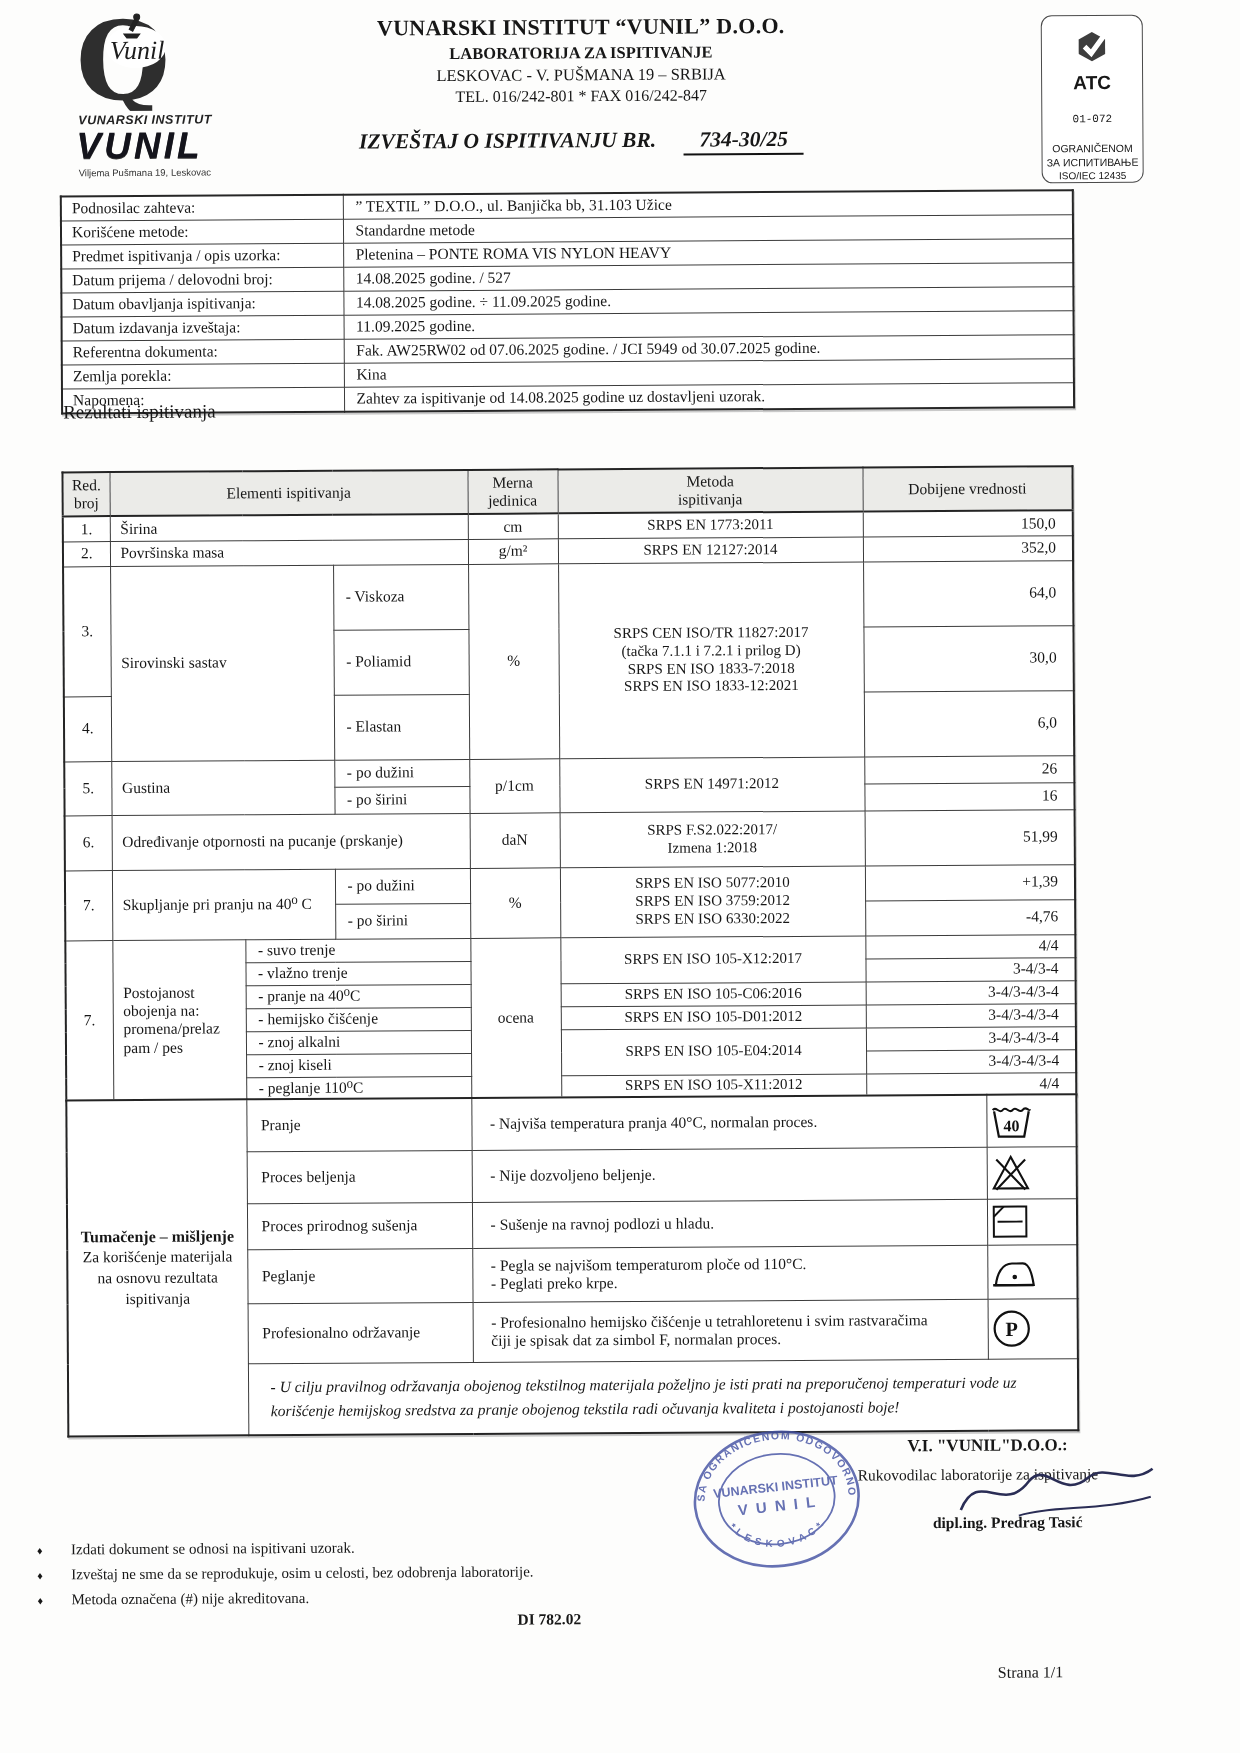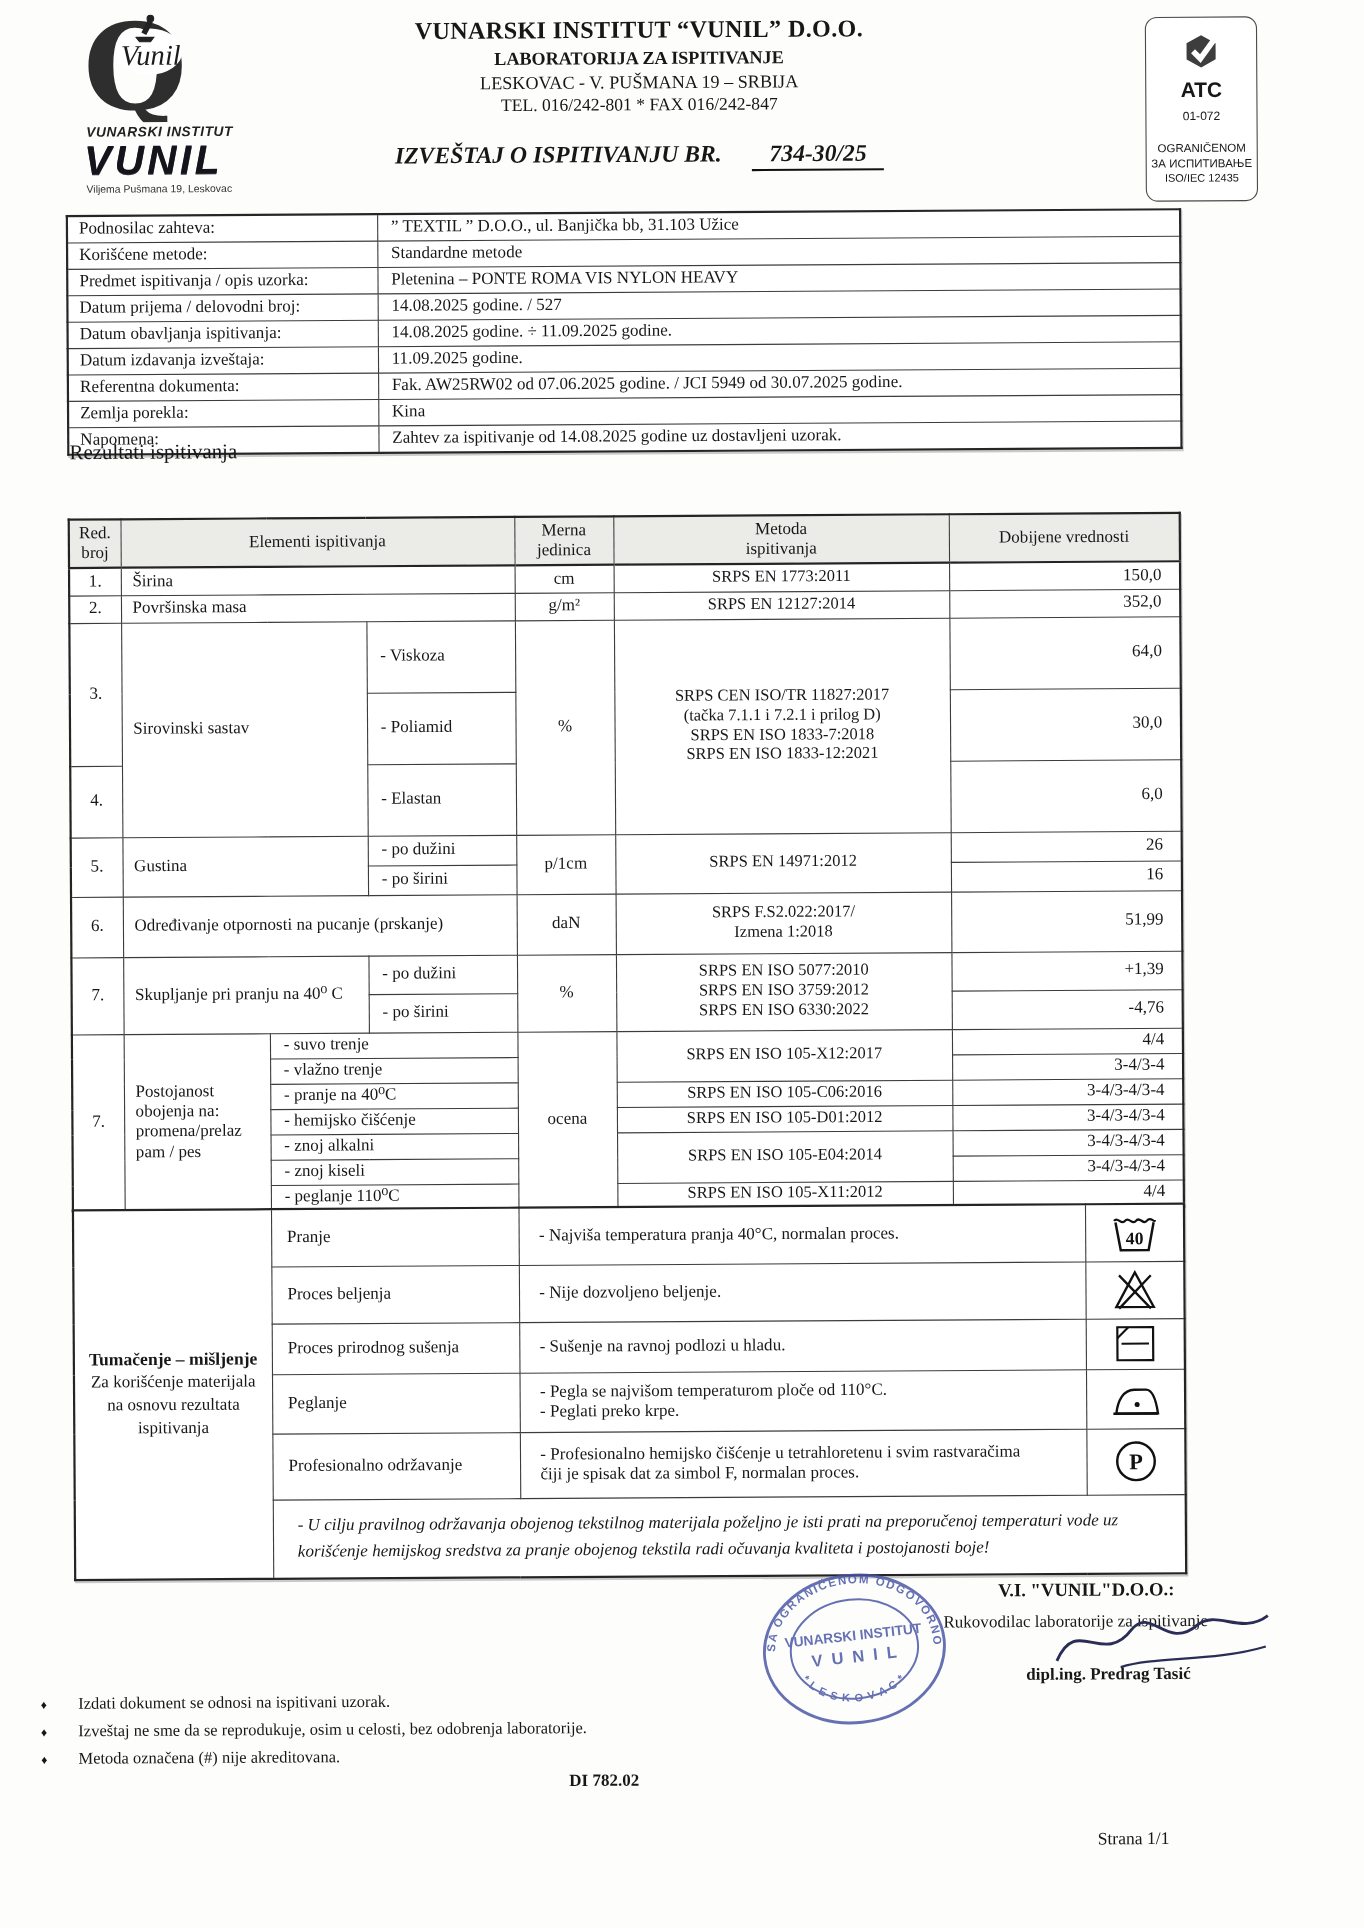--- a/index.html
+++ b/index.html
@@ -24,21 +24,21 @@
   .hc-addr{font-size:16.5px;margin-top:2px;}
   .hc-tel{font-size:16px;margin-top:2px;}
   .title-line{position:absolute;left:255px;top:128px;width:660px;text-align:center;
               font-size:21.5px;font-weight:bold;font-style:italic;}
   .title-num{display:inline-block;margin-left:22px;padding:0 16px 1px 16px;border-bottom:2.5px solid #111;text-align:center;}
 
   .badge{position:absolute;left:1045px;top:18px;width:102px;height:168px;border:1.6px solid #4a4a4a;
          border-radius:11px;display:flex;flex-direction:column;align-items:center;padding-top:10px;
          box-sizing:border-box;background:#fff;}
   .badge-name{font-family:"Liberation Sans","DejaVu Sans",sans-serif;font-weight:bold;font-size:19px;margin-top:2px;}
-  .badge-code{font-family:Liberation Sans, sans-serif;font-size:11px;margin-top:6px;text-align:center;}
+  .badge-code{font-family:Liberation Mono, monospace;font-size:11px;margin-top:19px;text-align:center;}
   .badge-lab{font-family:"Liberation Sans","DejaVu Sans",sans-serif;font-size:10.5px;margin-top:1px;line-height:1.25;}
   .badge-gap{height:16px;}
   .badge-iso{font-family:"Liberation Sans","DejaVu Sans",sans-serif;font-size:10px;margin-top:1px;}
 
   
   table{border-collapse:collapse;table-layout:fixed;position:absolute;background:#fff;}
   td{border:1px solid #3c3c3c;vertical-align:middle;font-size:15.5px;line-height:1.18;
      overflow:hidden;padding:1px 2px;}
   .info{left:63px;top:192px;width:1012px;border:2px solid #262626;box-shadow:1px 2px 0 rgba(70,70,70,.28);}
   .info td{height:21px;}
@@ -56,21 +56,21 @@
   td.met{text-align:center;font-size:15px;}
   td.val{text-align:right;padding-right:16px;}
 
   .interp{left:63px;top:1096px;width:1012px;border:2px solid #242424;border-top:2px solid #242424;
           box-shadow:1px 2px 0 rgba(70,70,70,.28);}
   .interp td{font-size:15.5px;}
   td.tum{text-align:center;line-height:1.35;}
   .tum-b{font-weight:bold;font-size:16px;}
   td.ilabel{padding-left:14px;}
   td.idesc{padding-left:18px;}
-  td.isym{text-align:center;}
+  td.isym{text-align:left;}
   td.inote{font-style:italic;padding:8px 26px 8px 22px;font-size:15.5px;line-height:1.55;vertical-align:middle;}
 
   .caresym{display:inline-block;vertical-align:middle;}
 
   
   .f-company{position:absolute;left:903px;top:1438px;font-size:17px;font-weight:bold;}
   .f-role{position:absolute;left:853px;top:1468px;font-size:15.5px;}
   .f-signer{position:absolute;left:928px;top:1516px;font-size:15.5px;font-weight:bold;}
   .signature{position:absolute;left:948px;top:1458px;}
   .stamp{position:absolute;left:683px;top:1424px;opacity:.82;}

